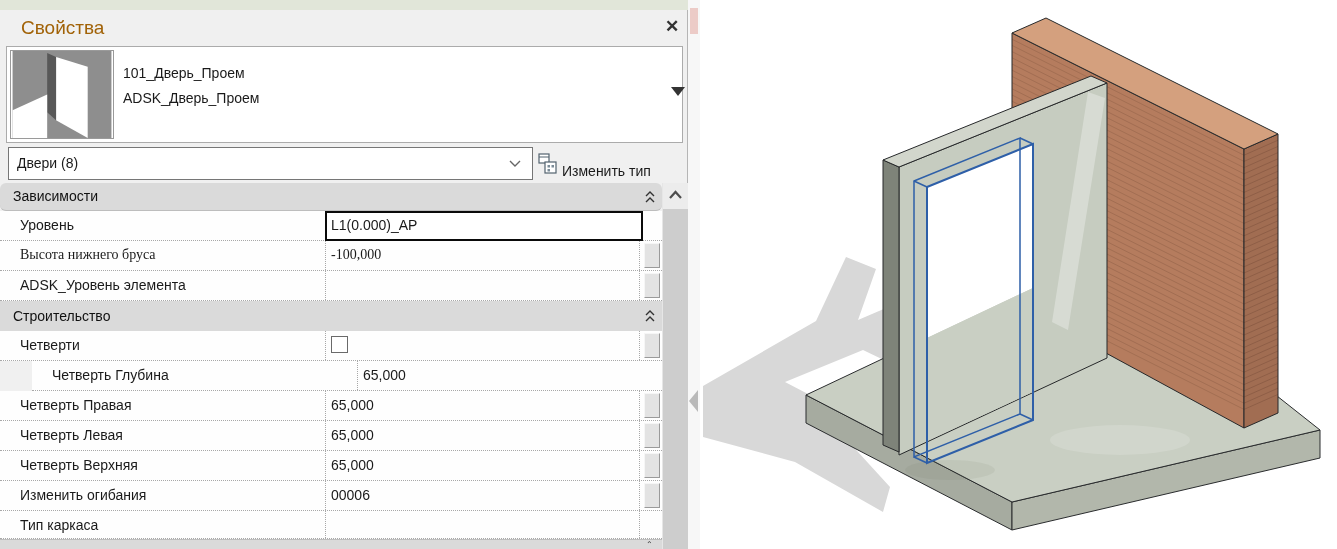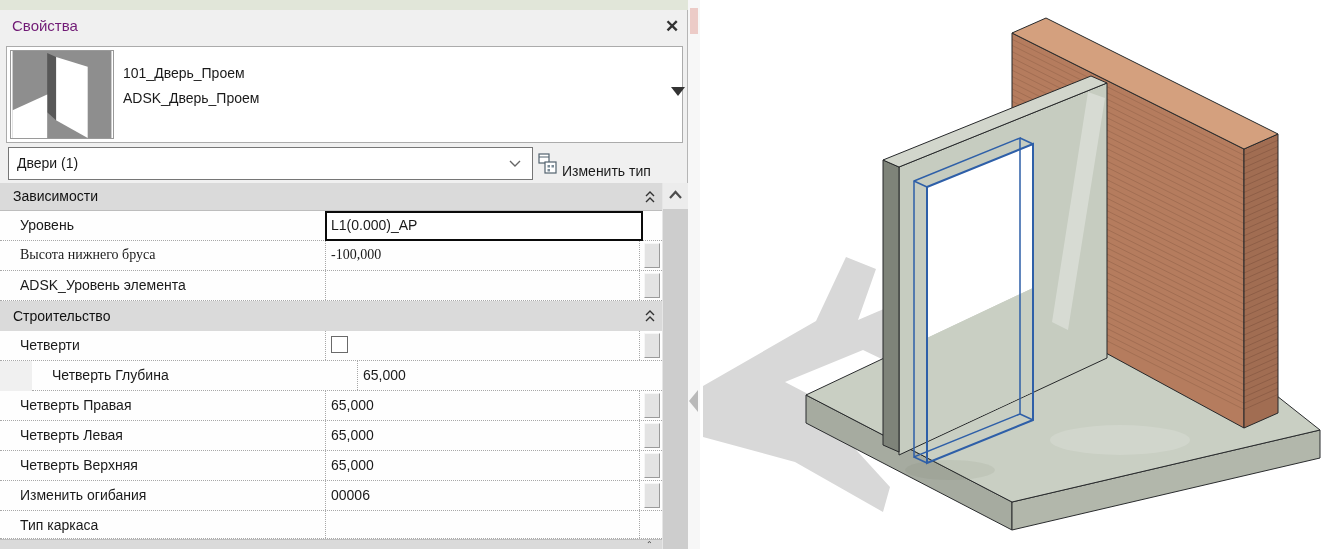--- a/index.html
+++ b/index.html
@@ -3,21 +3,21 @@
 <meta charset="utf-8">
 <style>
   html,body{margin:0;padding:0;background:#ffffff;}
   #app{position:relative;width:1337px;height:549px;overflow:hidden;
        font-family:"Liberation Sans", sans-serif;color:#1a1a1a;background:#fff;}
   .abs{position:absolute;}
   
   #top-strip{left:0;top:0;width:688px;height:10px;background:#e1e6d9;}
   #panel{left:0;top:10px;width:688px;height:539px;background:#f0f0f0;border-right:1px solid #b5b5b5;box-sizing:border-box;}
   #panel-header{left:0;top:0;width:688px;height:36px;}
-  #panel-title{left:12px;top:7px;font-size:15px;color:#701a75;}
+  #panel-title{left:21px;top:7px;font-size:19px;color:#a16207;}
   #close-btn{left:660px;top:5px;width:24px;height:24px;text-align:center;font-size:17px;font-weight:bold;color:#333;cursor:pointer;line-height:24px;}
   #type-selector{left:6px;top:36px;width:677px;height:97px;background:#fff;border:1px solid #ababab;box-sizing:border-box;}
   #thumb{left:3px;top:3px;width:104px;height:89px;border:1px solid #9a9a9a;background:#fff;box-sizing:border-box;}
   #family-name{left:116px;top:18px;font-size:14px;}
   #type-name{left:116px;top:43px;font-size:14px;}
   #selector-arrow{left:664px;top:40px;width:0;height:0;border-left:7px solid transparent;border-right:7px solid transparent;border-top:9px solid #333;}
   #combo{left:8px;top:137px;width:525px;height:33px;background:#fff;border:1px solid #767676;box-sizing:border-box;}
   #combo-value{left:8px;top:7px;font-size:14px;}
   #combo-chevron{left:500px;top:12px;}
   #edit-type{left:538px;top:139px;width:146px;height:30px;cursor:pointer;}
@@ -66,39 +66,39 @@
           <polygon points="35,2 44,6 44,70 35,62" fill="#585858"></polygon>
           <polygon points="0,60 35,44 35,88 0,88" fill="#ffffff"></polygon>
         </svg>
       </div>
       <div id="family-name" class="abs">101_Дверь_Проем</div>
       <div id="type-name" class="abs">ADSK_Дверь_Проем</div>
       <div id="selector-arrow" class="abs"></div>
     </div>
 
     <div id="combo" class="abs">
-      <div id="combo-value" class="abs">Двери (1)</div>
+      <div id="combo-value" class="abs">Двери (8)</div>
       <svg id="combo-chevron" class="abs" width="12" height="8">
         <polyline points="1,1 6,6 11,1" fill="none" stroke="#666" stroke-width="1.4"></polyline>
       </svg>
     </div>
 
     <div id="edit-type" class="abs">
       <svg id="edit-type-icon" class="abs" width="19" height="21">
         <rect x="1" y="1" width="10" height="9" fill="#fff" stroke="#53636f" stroke-width="1.2"></rect>
         <line x1="1" y1="4" x2="11" y2="4" stroke="#53636f" stroke-width="1"></line>
         <rect x="7" y="9" width="11" height="11" fill="#fff" stroke="#53636f" stroke-width="1.2"></rect>
         <rect x="9.5" y="12" width="2.5" height="2.5" fill="#7a8b97"></rect>
         <rect x="13.5" y="12" width="2.5" height="2.5" fill="#7a8b97"></rect>
         <rect x="9.5" y="16" width="2.5" height="2.5" fill="#7a8b97"></rect>
       </svg>
       <div id="edit-type-label" class="abs">Изменить тип</div>
     </div>
 
-    <div class="section-bar abs" style="top:173px;">
+    <div class="section-bar abs" style="top:173px;border-radius:6px;">
       <div class="section-title">Зависимости</div>
       <svg class="collapse" width="12" height="14">
         <polyline points="2,6 6,2 10,6" fill="none" stroke="#333" stroke-width="1.4"></polyline>
         <polyline points="2,12 6,8 10,12" fill="none" stroke="#333" stroke-width="1.4"></polyline>
       </svg>
     </div>
 
     <div class="prow abs" style="top:201px;height:30px;">
       <div class="plabel">Уровень</div>
       <div class="active-box">L1(0.000)_AP</div>

